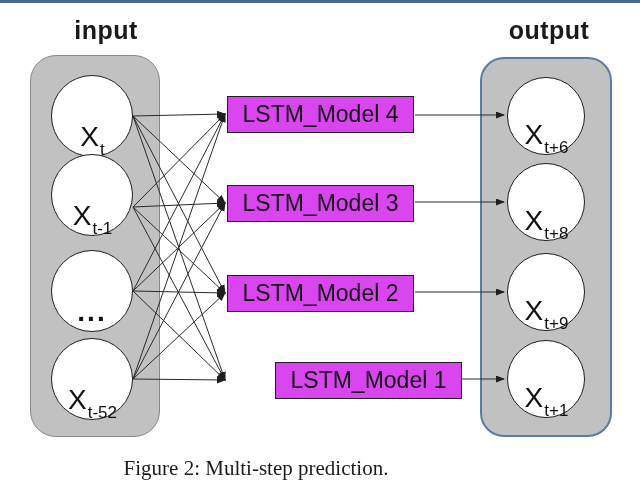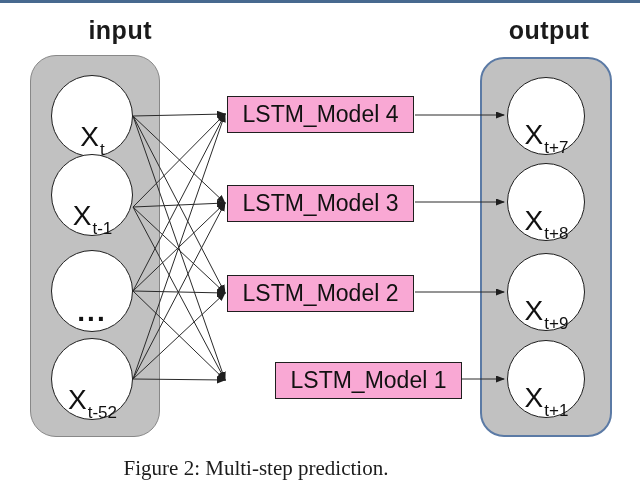--- a/index.html
+++ b/index.html
@@ -19,38 +19,38 @@
   .panel-output{left:480px;top:57px;width:132px;height:380px;border:2px solid #5b7aa5;border-radius:24px;}
   svg.wires{position:absolute;left:0;top:0;z-index:2;}
   .node{
     position:absolute;background:#ffffff;border:1.6px solid #1f1f1f;border-radius:50%;
     display:flex;align-items:flex-end;justify-content:center;z-index:3;box-sizing:border-box;
   }
   .node-label{font-size:28px;color:#111111;line-height:1;white-space:nowrap;}
   .node-label sub{font-size:17px;position:relative;top:2px;left:1px;letter-spacing:0;}
   .dots{font-weight:700;letter-spacing:2px;}
   .model-box{
-    position:absolute;left:227px;width:187px;height:37px;background:#f9a8d4;
+    position:absolute;left:227px;width:187px;height:37px;background:#d946ef;
     border:1.6px solid #1f1f1f;display:flex;align-items:center;justify-content:center;
     z-index:3;box-sizing:border-box;
   }
   .model-label{font-size:23px;color:#111111;white-space:nowrap;}
   .caption{
     position:absolute;left:0;top:456px;width:512px;text-align:center;
     font-family:"Liberation Serif",serif;font-size:21px;color:#1c1c1c;
   }
 </style>
 </head>
 <body>
 
 <div id="figure">
 
   <div class="top-rule"></div>
 
-  <div class="col-label" style="left:32px;top:16px;width:120px;text-align:right;">input</div>
+  <div class="col-label" style="left:46px;top:16px;width:120px;">input</div>
   <div class="col-label" style="left:489px;top:16px;width:120px;">output</div>
 
   <div class="panel panel-input"></div>
   <div class="panel panel-output"></div>
 
   <svg class="wires" width="640" height="488" viewBox="0 0 640 488">
     <defs>
       <marker id="arr" markerWidth="9" markerHeight="8" refX="8" refY="3.5" orient="auto" markerUnits="userSpaceOnUse">
         <path d="M0,0 L9,3.5 L0,7 z" fill="#1f1f1f"></path>
       </marker>
@@ -101,21 +101,21 @@
     <span class="model-label">LSTM_Model 3</span>
   </div>
   <div class="model-box" style="top:275px;text-align:center;">
     <span class="model-label">LSTM_Model 2</span>
   </div>
   <div class="model-box" style="top:362px;margin-left:48px;">
     <span class="model-label">LSTM_Model 1</span>
   </div>
 
   <div class="node" style="left:507px;top:77px;width:78px;height:78px;">
-    <span class="node-label"><span>X</span><sub>t+7</sub></span>
+    <span class="node-label"><span>X</span><sub>t+6</sub></span>
   </div>
   <div class="node" style="left:507px;top:163px;width:78px;height:78px;">
     <span class="node-label"><span>X</span><sub>t+8</sub></span>
   </div>
   <div class="node" style="left:507px;top:253px;width:78px;height:78px;">
     <span class="node-label"><span>X</span><sub>t+9</sub></span>
   </div>
   <div class="node" style="left:507px;top:340px;width:78px;height:78px;">
     <span class="node-label"><span>X</span><sub>t+1</sub></span>
   </div>

